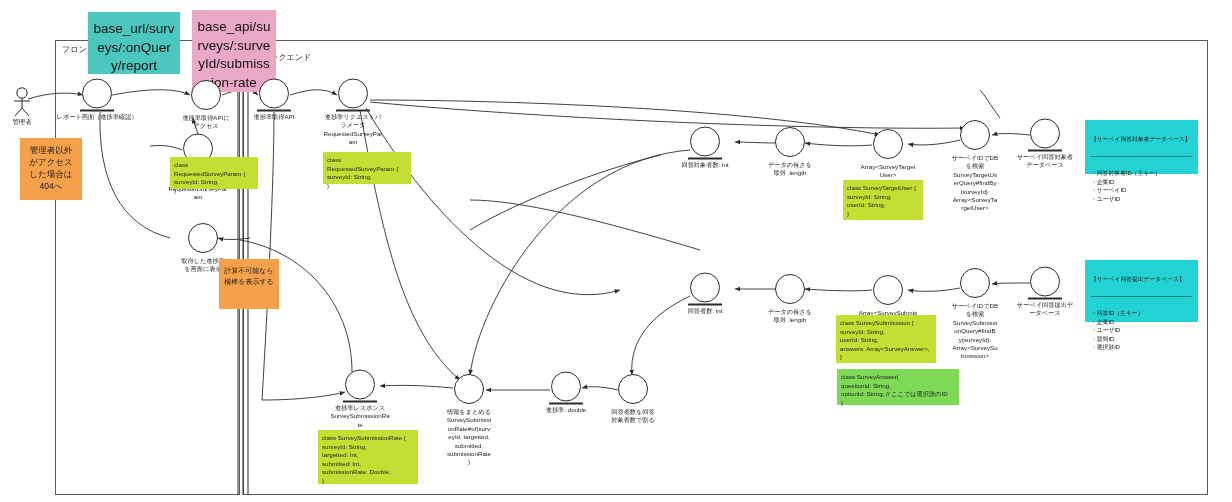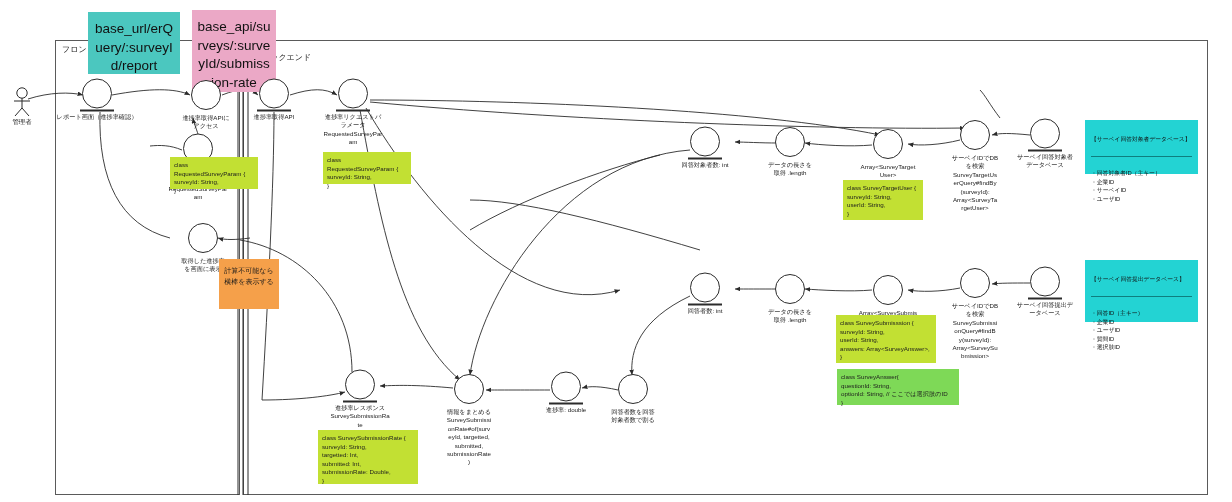--- a/index.html
+++ b/index.html
@@ -122,21 +122,21 @@
 
   <svg style="position:absolute;left:8px;top:86px;" width="28" height="32">
     <circle cx="14" cy="7" r="5.2" fill="none" stroke="#2b2b2b" stroke-width="1"></circle>
     <line x1="14" y1="12" x2="14" y2="22" stroke="#2b2b2b" stroke-width="1"></line>
     <line x1="6" y1="15" x2="22" y2="15" stroke="#2b2b2b" stroke-width="1"></line>
     <line x1="14" y1="22" x2="7" y2="30" stroke="#2b2b2b" stroke-width="1"></line>
     <line x1="14" y1="22" x2="21" y2="30" stroke="#2b2b2b" stroke-width="1"></line>
   </svg>
   <div class="actor-label" style="left:22px;top:118px;">管理者</div>
 
-  <div class="note url teal" style="left:88px;top:12px;width:92px;height:62px;">base_url/erQuery/:surveyId/report</div>
+  <div class="note url teal" style="left:88px;top:12px;width:92px;height:62px;">base_url/surveys/:onQuery/report</div>
   <div class="note url pink" style="left:192px;top:10px;width:84px;height:82px;">base_api/surveys/:surveyId/submission-rate</div>
 
   <div class="node" style="left:97px;top:95px;">
     <div class="circle"></div>
     <div class="bar"></div>
     <div class="lbl wide">レポート画面（進捗率確認）</div>
   </div>
 
   <div class="node" style="left:206px;top:95px;">
     <div class="circle"></div>
@@ -296,20 +296,24 @@
     questionId: String,
     optionId: String, // ここでは選択肢のID
 }</div>
   <div class="note code" style="left:318px;top:430px;width:100px;height:54px;">class SurveySubmissionRate {
     surveyId: String,
     targetted: Int,
     submitted: Int,
     submissionRate: Double,
 }</div>
 
+  <div class="note orange" style="left:20px;top:138px;width:62px;height:62px;">管理者以外
+がアクセス
+した場合は
+404へ</div>
   <div class="note orange" style="left:219px;top:259px;width:60px;height:50px;font-size:7px;line-height:11px;">計算不可能なら
 横棒を表示する</div>
 
   <div class="note cyan" style="left:1085px;top:120px;width:113px;height:54px;">
     <div style="font-size:5.8px;">【サーベイ回答対象者データベース】</div>
     <hr class="hr">
     <div style="white-space:pre-line;font-size:5.8px;line-height:8.4px;">・回答対象者ID（主キー）
 ・企業ID
 ・サーベイID
 ・ユーザID</div>

